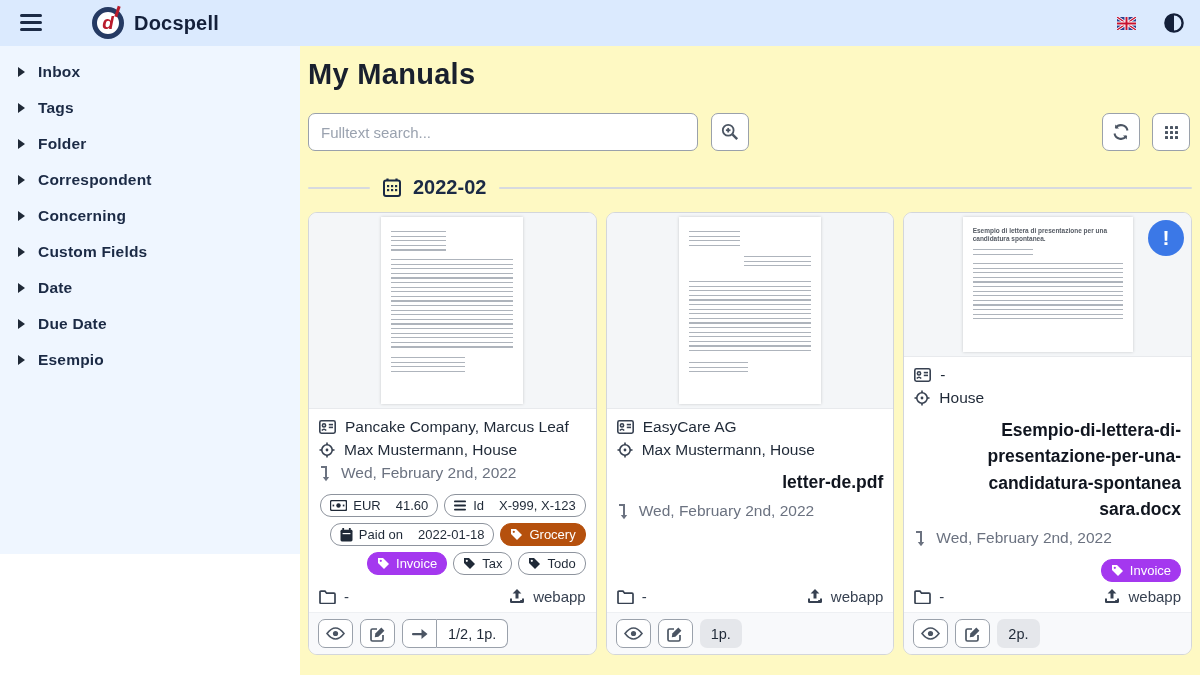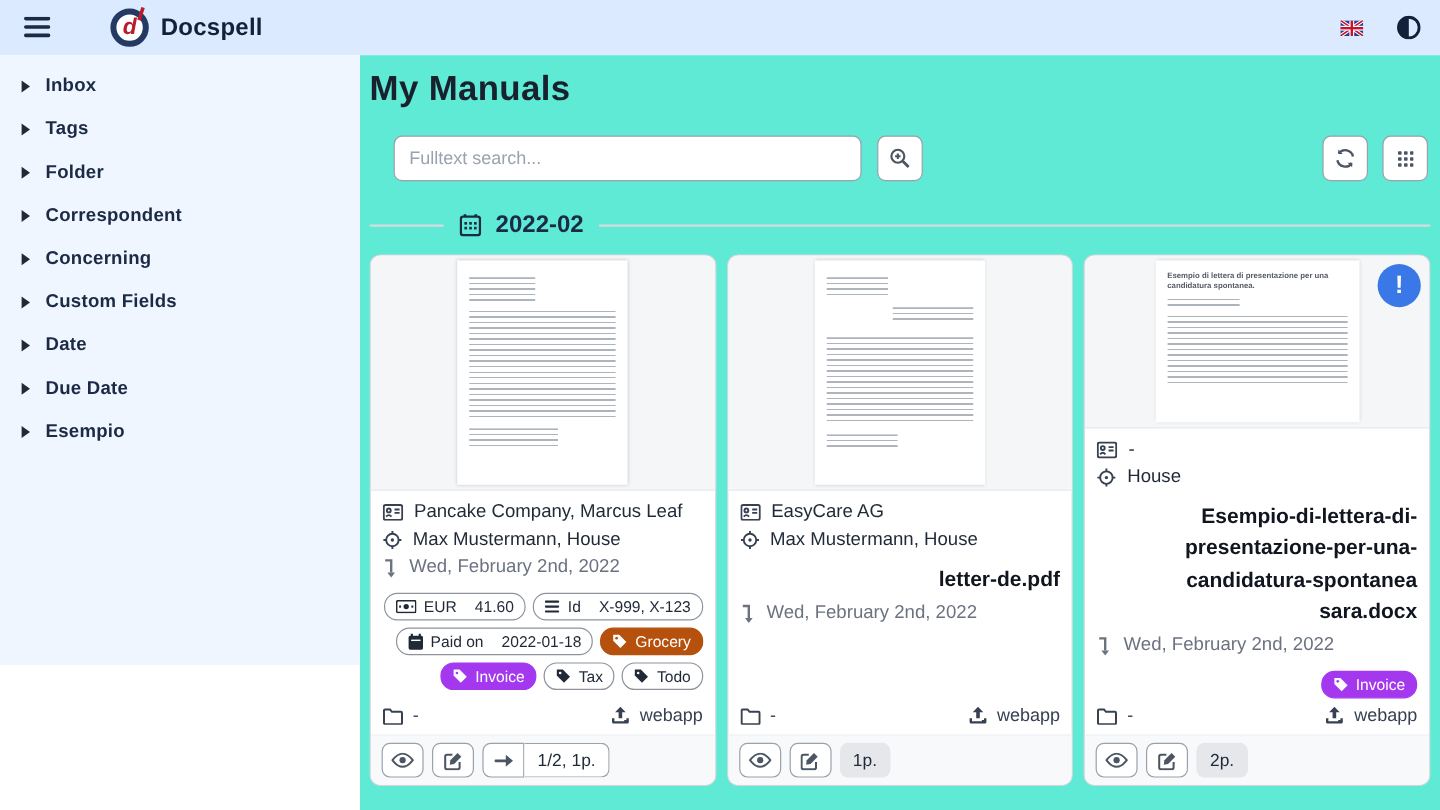--- a/index.html
+++ b/index.html
@@ -21,24 +21,24 @@
 
   
   .sidebar { position:absolute; top:46px; left:0; width:300px; height:508px; background:var(--sidebar-bg,#eff6ff); padding-top:8px; }
   .side-item { display:flex; align-items:center; gap:13px; padding:9px 16px; cursor:pointer;
                color:#1b2a45; font-weight:700; font-size:15.5px; }
   .caret { width:0; height:0; border-top:5px solid transparent; border-bottom:5px solid transparent;
            border-left:7px solid #1f2937; margin-left:2px; }
   .side-item span.lbl { letter-spacing:.2px; }
 
   
-  .main { position:absolute; top:46px; left:300px; width:900px; height:629px; background:#5eead4; padding:12px 8px 0 8px; }
+  .main { position:absolute; top:46px; left:300px; width:900px; height:629px; background:#fef9c3; padding:12px 8px 0 8px; }
   .page-title { font-size:29px; font-weight:800; color:#19202e; letter-spacing:.3px; margin-bottom:22px; }
 
-  .search-row { display:flex; align-items:flex-start;margin-left:20px; }
+  .search-row { display:flex; align-items:flex-start; }
   .search-input { width:390px; height:38px; border:1px solid #9aa1ab; border-radius:7px; padding:0 12px;
                   font-size:15px; font-family:"Liberation Sans",sans-serif; color:#1f2937; background:#fff; }
   .search-input::placeholder { color:#9aa2af; }
   .icon-btn { height:38px; min-width:38px; border:1px solid #9aa1ab; border-radius:7px; background:#fff;
               display:flex; align-items:center; justify-content:center; color:#4b5563; cursor:pointer; }
   .search-btn { margin-left:13px; }
   .spacer { flex:1; }
   .right-btns { display:flex; gap:12px; margin-right:2px; }
 
   .month-sep { display:flex; align-items:center; margin-top:25px; gap:9px; }

